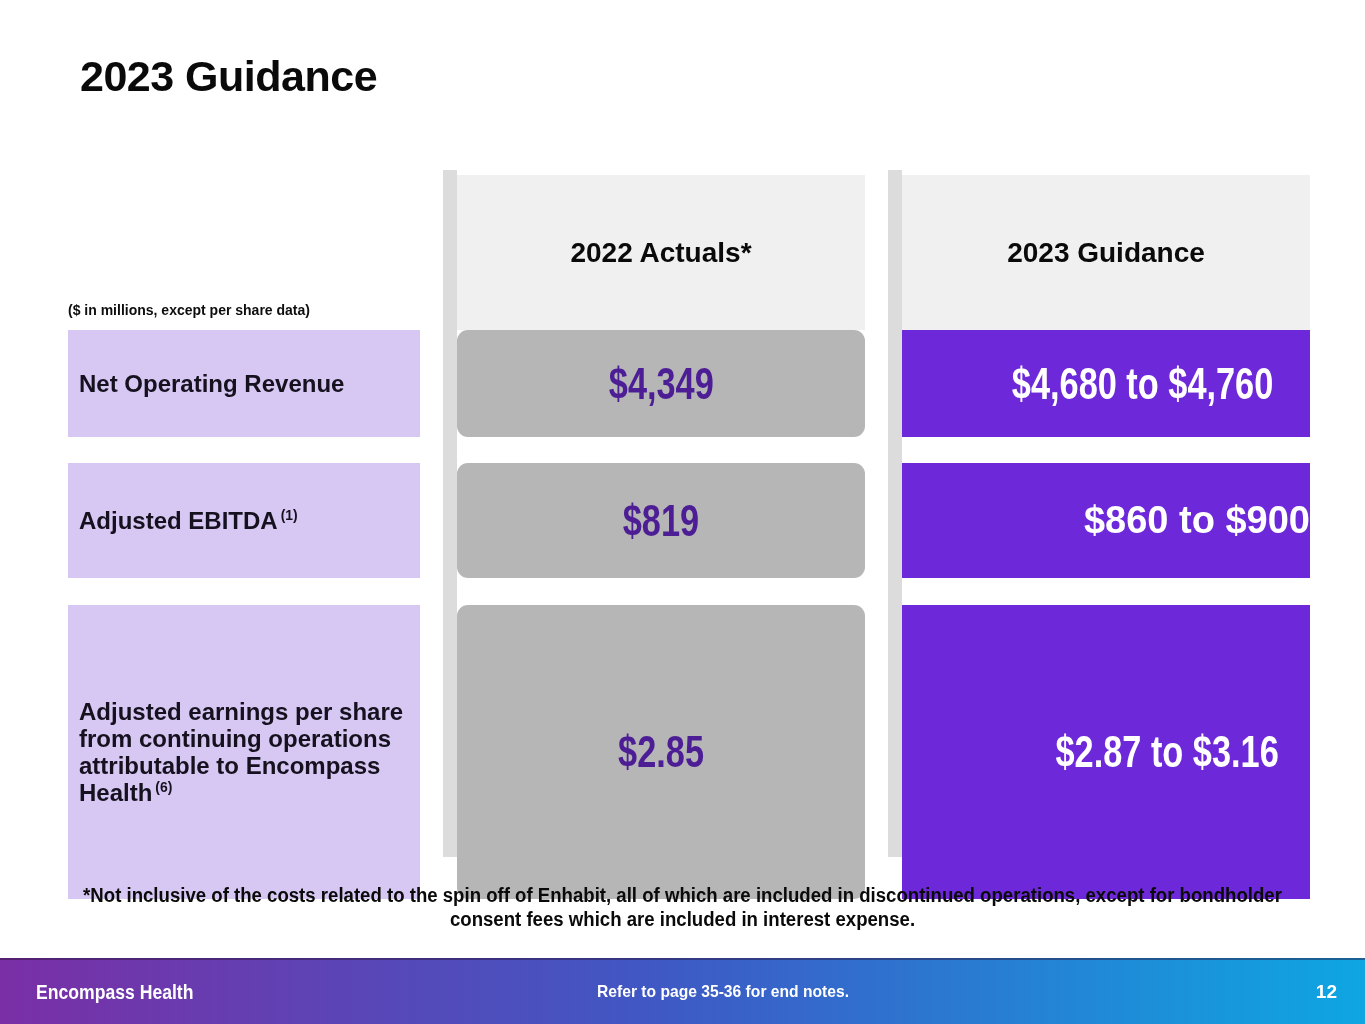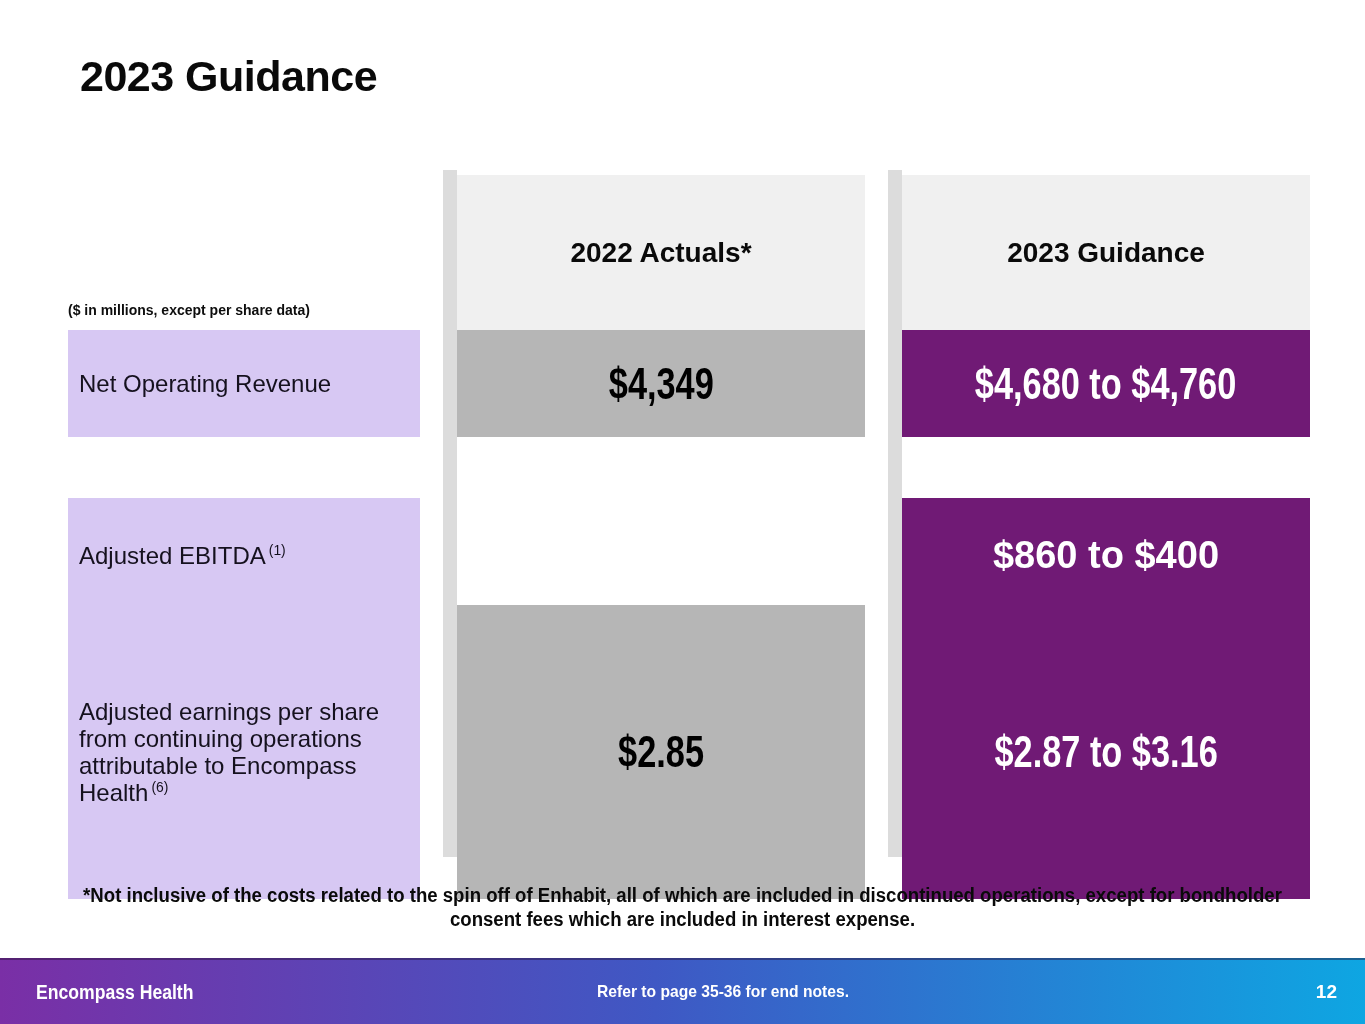--- a/index.html
+++ b/index.html
@@ -56,39 +56,39 @@
   .header-box.h1 { left: 457px; }
   .header-box.h2 { left: 902px; }
   .label-box {
     position: absolute;
     left: 68px;
     width: 352px;
     background: #d7c8f3;
     display: flex;
     align-items: center;
     font-size: 24px;
-    font-weight: normal;
+    font-weight: bold;
     line-height: 1.13;
     color: #15111e;
     padding: 0 11px;
     box-sizing: border-box;
   }
   .value-box {
     position: absolute;
     width: 408px;
     display: flex;
     align-items: center;
     justify-content: center;
     font-weight: bold;
     font-size: 44px;
   }
-  .value-box.actual { left: 457px; background: #b6b6b6; color: #000000; }
-  .value-box.guidance { left: 902px; background: #701a75; color: #ffffff; }
+  .value-box.actual { left: 457px; background: #b6b6b6; color: #4c1d95; border-radius: 11px; }
+  .value-box.guidance { left: 902px; background: #6d28d9; color: #ffffff; justify-content: flex-end; }
   .r1 { top: 330px; height: 107px; }
-  .r2 { top: 463px; height: 115px; margin-top: 35px; }
+  .r2 { top: 463px; height: 115px; }
   .r3 { top: 605px; height: 294px; }
   .cond { display: inline-block; transform: scaleX(0.78); white-space: nowrap; }
   .rounded-val { font-size: 38px; }
   sup { font-size: 58%; margin-left: 3px; }
   .footnote {
     position: absolute;
     left: 0;
     top: 884px;
     width: 1365px;
     text-align: center;
@@ -165,22 +165,25 @@
   <div class="value-box actual r1">
     <span class="cond">$4,349</span>
   </div>
   <div class="value-box guidance r1">
     <span class="cond">$4,680 to $4,760</span>
   </div>
 
   <div class="label-box r2">
     <div><span>Adjusted EBITDA</span><sup>(1)</sup></div>
   </div>
+  <div class="value-box actual r2">
+    <span class="cond">$819</span>
+  </div>
   <div class="value-box guidance r2 rounded-val">
-    <span>$860 to $400</span>
+    <span>$860 to $900</span>
   </div>
 
   <div class="label-box r3">
     <div><span>Adjusted earnings per share from continuing operations attributable to Encompass Health</span><sup>(6)</sup></div>
   </div>
   <div class="value-box actual r3">
     <span class="cond">$2.85</span>
   </div>
   <div class="value-box guidance r3">
     <span class="cond">$2.87 to $3.16</span>

